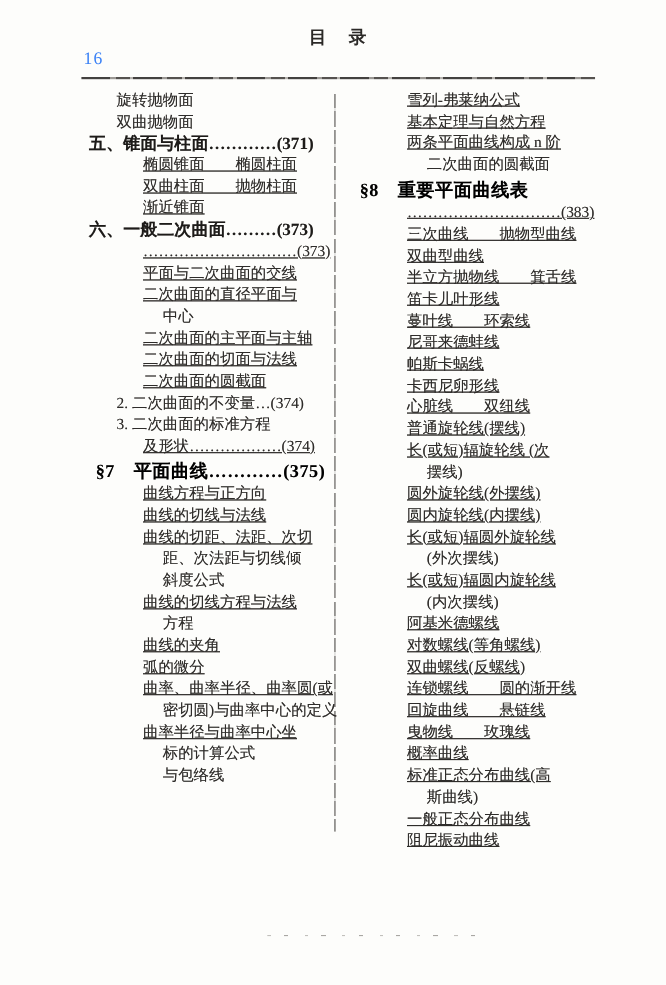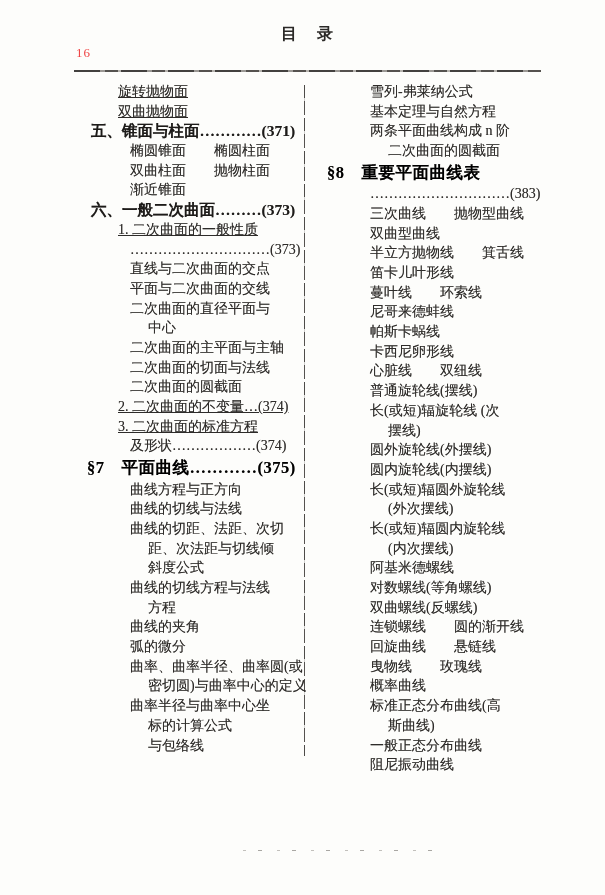--- a/index.html
+++ b/index.html
@@ -5,21 +5,21 @@
   html,body{margin:0;padding:0;}
   body{
     width:605px;height:895px;position:relative;overflow:hidden;
     background:#fdfdfb;
     font-family:"Liberation Serif","DejaVu Serif",serif;
     color:#2e2c2a;
     -webkit-font-smoothing:antialiased;
   }
   .page-number{
     position:absolute;left:76px;top:45px;
-    font-size:13px;letter-spacing:1px;color:#ef4444;text-align:center;
+    font-size:16px;letter-spacing:1px;color:#3b82f6;text-align:center;
   }
   .page-title{
     position:absolute;left:281px;top:24px;
     font-size:16px;font-weight:bold;color:#2b2927;
     word-spacing:16px;
   }
   .header-rule{
     position:absolute;left:74px;top:70px;width:467px;height:2px;
     background:repeating-linear-gradient(to right,#43413f 0 26px,#9b9894 26px 31px,#55524f 31px 44px,#b5b2ad 44px 47px);
   }
@@ -34,45 +34,43 @@
   .col{
     position:absolute;top:82px;
   }
   .col.left{left:78px;width:226px;}
   .col.right{left:318px;width:280px;}
   .row{
     font-size:14px;line-height:19.7px;height:19.7px;
     white-space:nowrap;color:#2e2c2a;
     text-shadow:0 0 .4px rgba(70,66,62,.55);
   }
-  .row.lv-l1{margin-left:13px;font-weight:bold;font-size:15.5px;color:#1d1b19;}
+  .row.lv-l1{margin-left:3px;font-weight:bold;font-size:15.5px;color:#1d1b19;}
   .row.lv-l2{margin-left:9px;font-weight:bold;font-size:16.5px;height:23.5px;line-height:23.5px;color:#000000;letter-spacing:.5px;}
-  .row.lv-l3{margin-left:40px;text-decoration:underline;}
-  .row.lv-l4{margin-left:52px;}
+  .row.lv-l3{margin-left:28px;}
+  .row.lv-l4{margin-left:52px;text-decoration:underline;}
   .row.lv-l5{margin-left:70px;}
 </style>
 </head>
 <body>
 
 <div class="page-number">16</div>
 <div class="page-title">目 录</div>
 <div class="header-rule"></div>
 <div class="divider"></div>
 
 <div class="col left" id="left-col">
     <div class="row lv-l3">旋转抛物面</div>
     <div class="row lv-l3">双曲抛物面</div>
     <div class="row lv-l1">五、锥面与柱面…………(371)</div>
     <div class="row lv-l4">椭圆锥面　　椭圆柱面</div>
     <div class="row lv-l4">双曲柱面　　抛物柱面</div>
     <div class="row lv-l4">渐近锥面</div>
     <div class="row lv-l1">六、一般二次曲面………(373)</div>
-    <div class="row lv-l3">1. 二次曲面的一般性质</div>
     <div class="row lv-l4">…………………………(373)</div>
-    <div class="row lv-l4">直线与二次曲面的交点</div>
     <div class="row lv-l4">平面与二次曲面的交线</div>
     <div class="row lv-l4">二次曲面的直径平面与</div>
     <div class="row lv-l5">中心</div>
     <div class="row lv-l4">二次曲面的主平面与主轴</div>
     <div class="row lv-l4">二次曲面的切面与法线</div>
     <div class="row lv-l4">二次曲面的圆截面</div>
     <div class="row lv-l3">2. 二次曲面的不变量…(374)</div>
     <div class="row lv-l3">3. 二次曲面的标准方程</div>
     <div class="row lv-l4">及形状………………(374)</div>
     <div class="row lv-l2">§7　平面曲线…………(375)</div>

